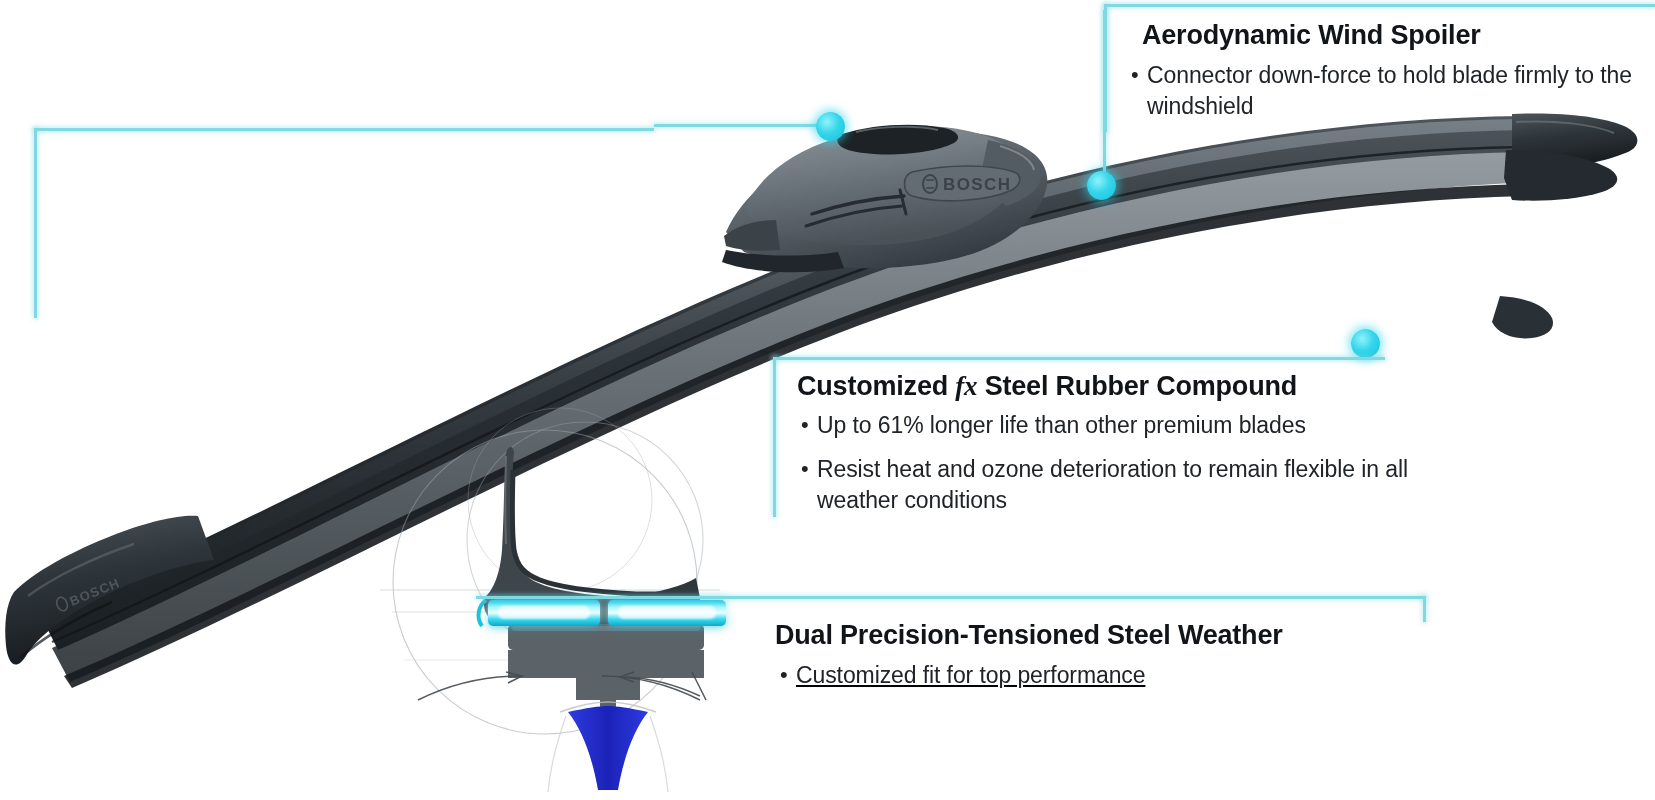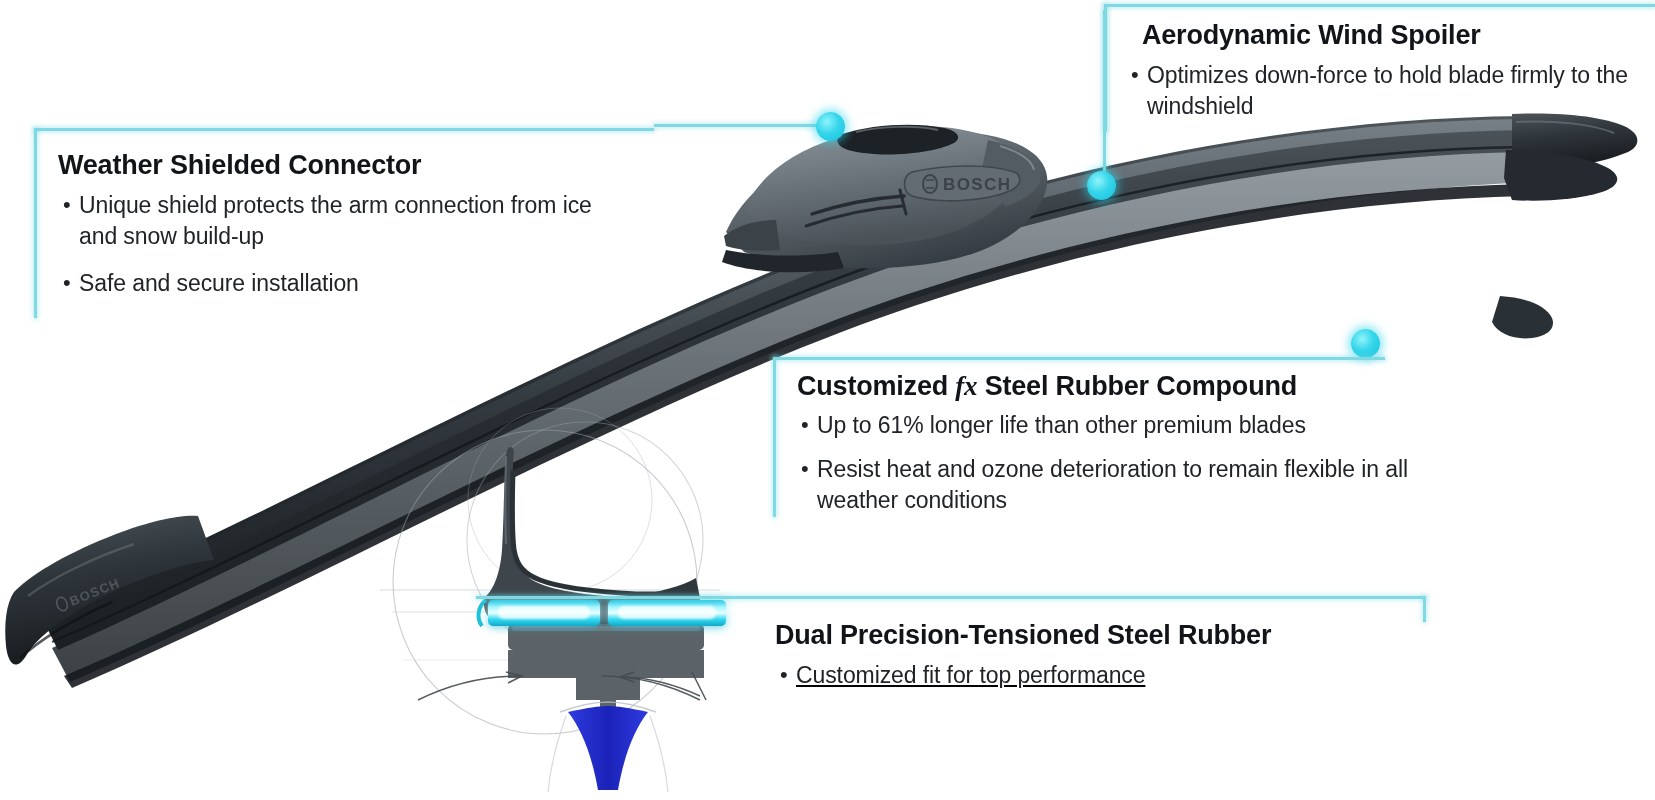--- a/index.html
+++ b/index.html
@@ -270,48 +270,43 @@
 
   <div class="leader" style="left:1378px; top:356px; width:3px; height:0px;"></div>
   <div class="dot" style="left:1351px; top:329px; width:29px; height:29px;"></div>
 
   <div class="leader" style="left:476px; top:596px; width:950px; height:3px;"></div>
   <div class="leader" style="left:1423px; top:596px; width:3px; height:26px;"></div>
 
   <div class="callout" id="callout-connector">
     <div class="edge glow" style="left:0;top:0;width:3px;height:190px;"></div>
     <div class="edge glow" style="left:0;top:0;width:620px;height:3px;"></div>
-    <div class="c-title">Weather Shielded Connector</div>
-    <ul class="bullets">
-      <li>Unique shield protects the arm connection from ice and snow build-up</li>
-      <li>Safe and secure installation</li>
-    </ul>
   </div>
 
   <div class="callout" id="callout-spoiler">
     <div class="edge glow" style="left:0;top:0;width:3px;height:128px;"></div>
     <div class="edge glow" style="left:0;top:0;width:551px;height:3px;"></div>
     <div class="c-title">Aerodynamic Wind Spoiler</div>
     <ul class="bullets">
-      <li>Optimizes down-force to hold blade firmly to the windshield</li>
+      <li>Connector down-force to hold blade firmly to the windshield</li>
     </ul>
   </div>
 
   <div class="callout" id="callout-rubber">
     <div class="edge glow" style="left:0;top:0;width:3px;height:160px;"></div>
     <div class="edge glow" style="left:0;top:0;width:612px;height:3px;"></div>
     <div class="c-title">
       <span>Customized </span><span class="fx">fx</span><span> Steel Rubber Compound</span>
     </div>
     <ul class="bullets">
       <li>Up to 61% longer life than other premium blades</li>
       <li>Resist heat and ozone deterioration to remain flexible in all weather conditions</li>
     </ul>
   </div>
 
   <div class="callout" id="callout-spring">
-    <div class="c-title">Dual Precision-Tensioned Steel Rubber</div>
+    <div class="c-title">Dual Precision-Tensioned Steel Weather</div>
     <ul class="bullets">
       <li>Customized fit for top performance</li>
     </ul>
   </div>
 
 </div>
 
 </body></html>

